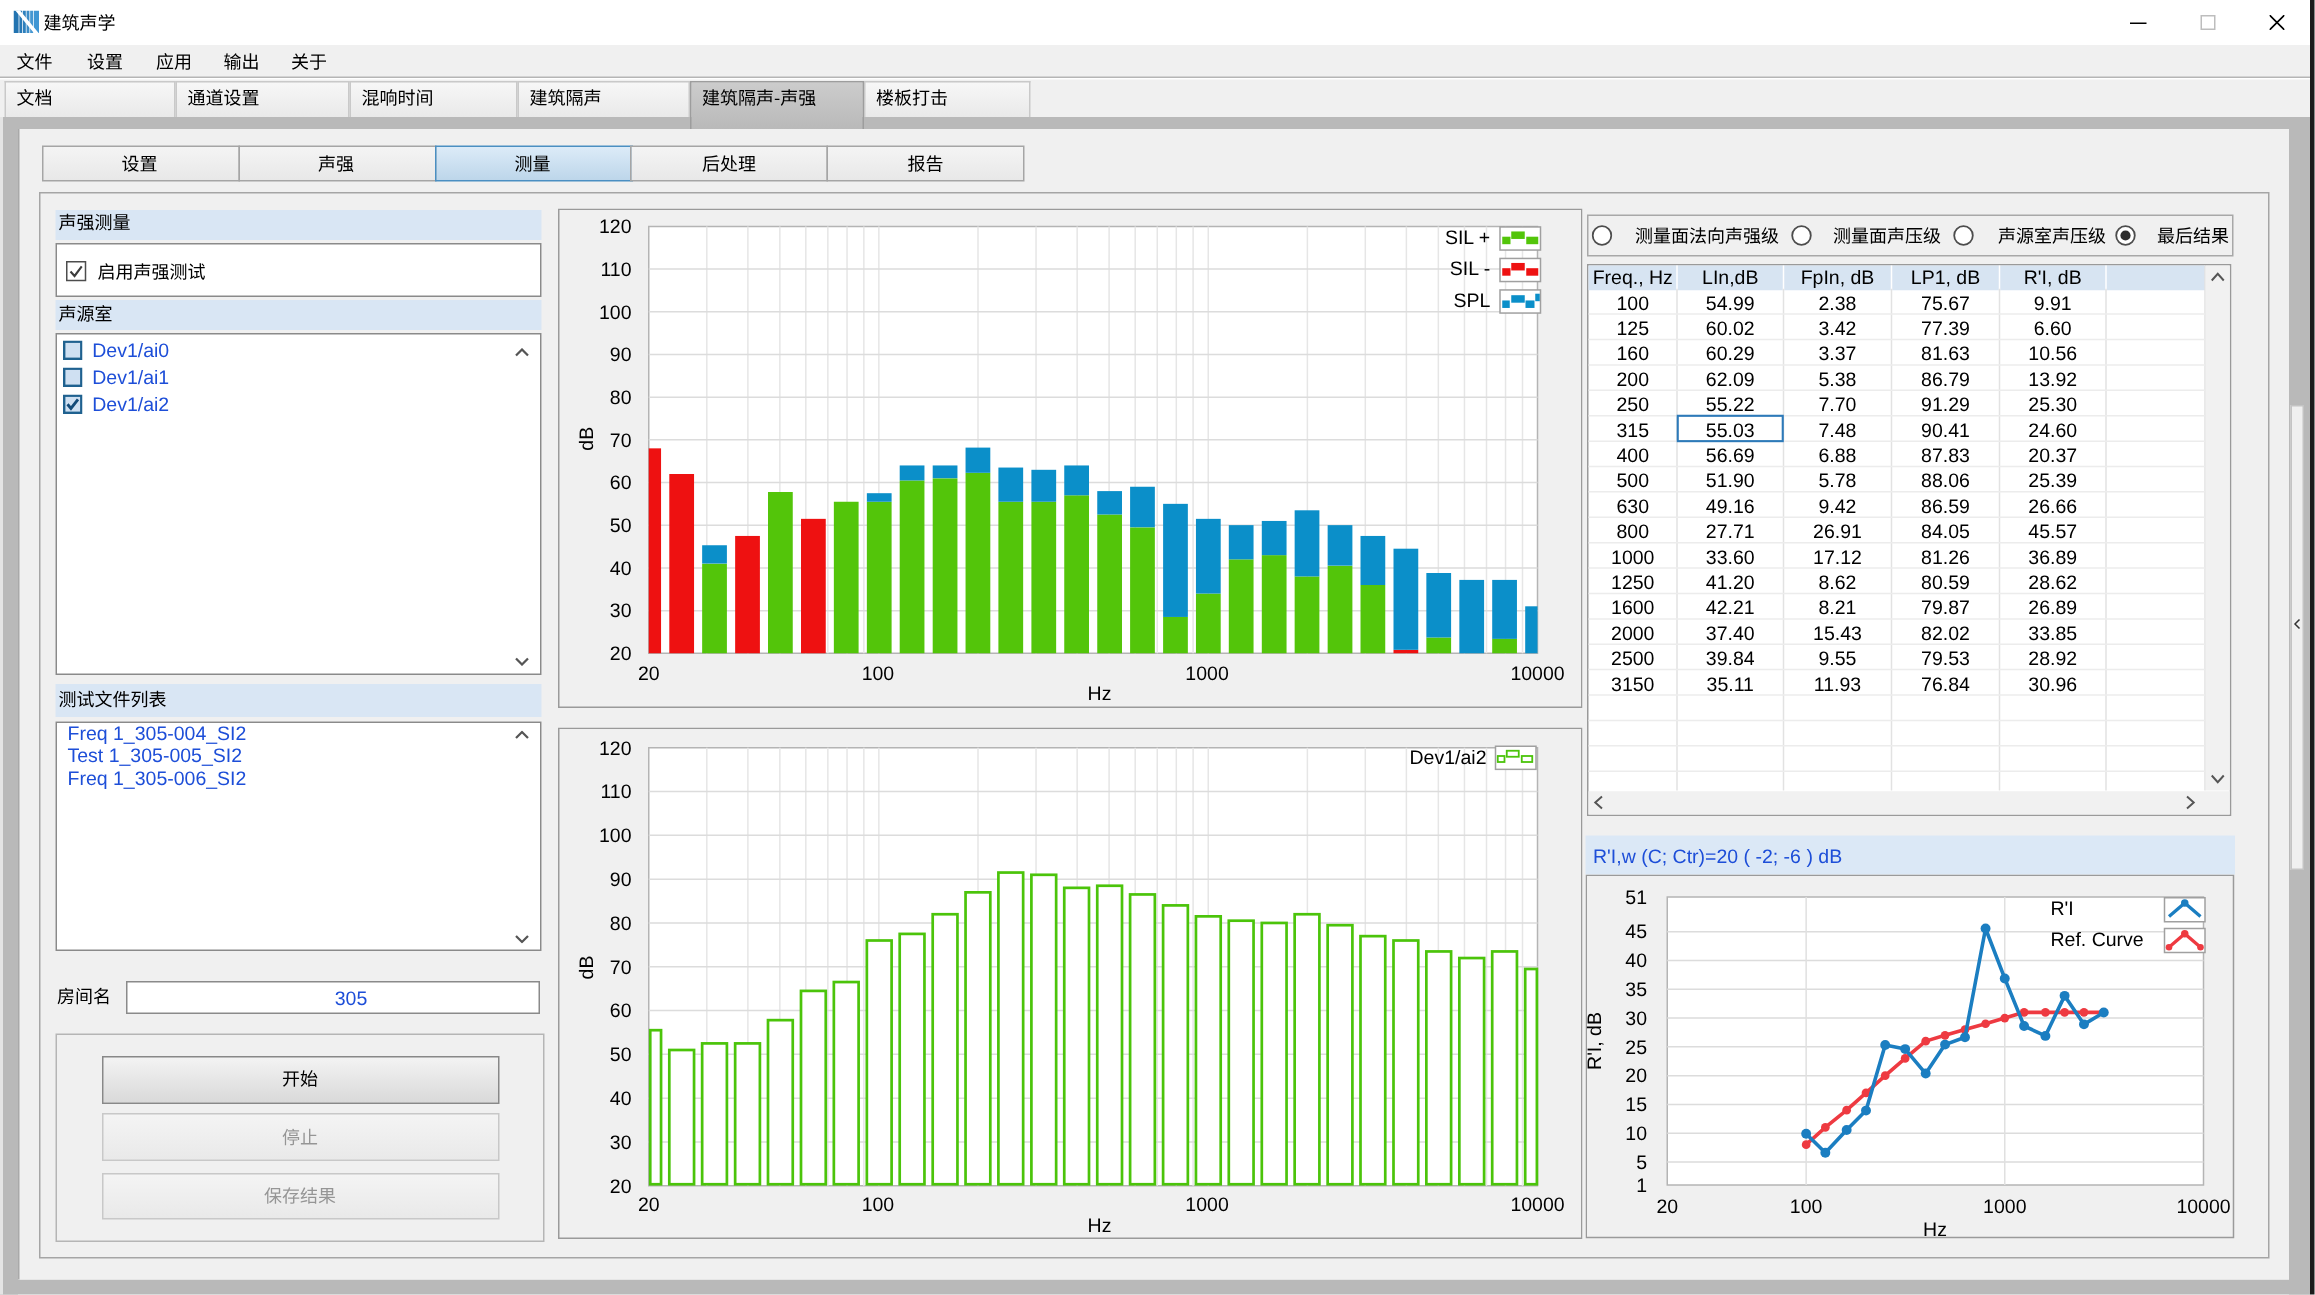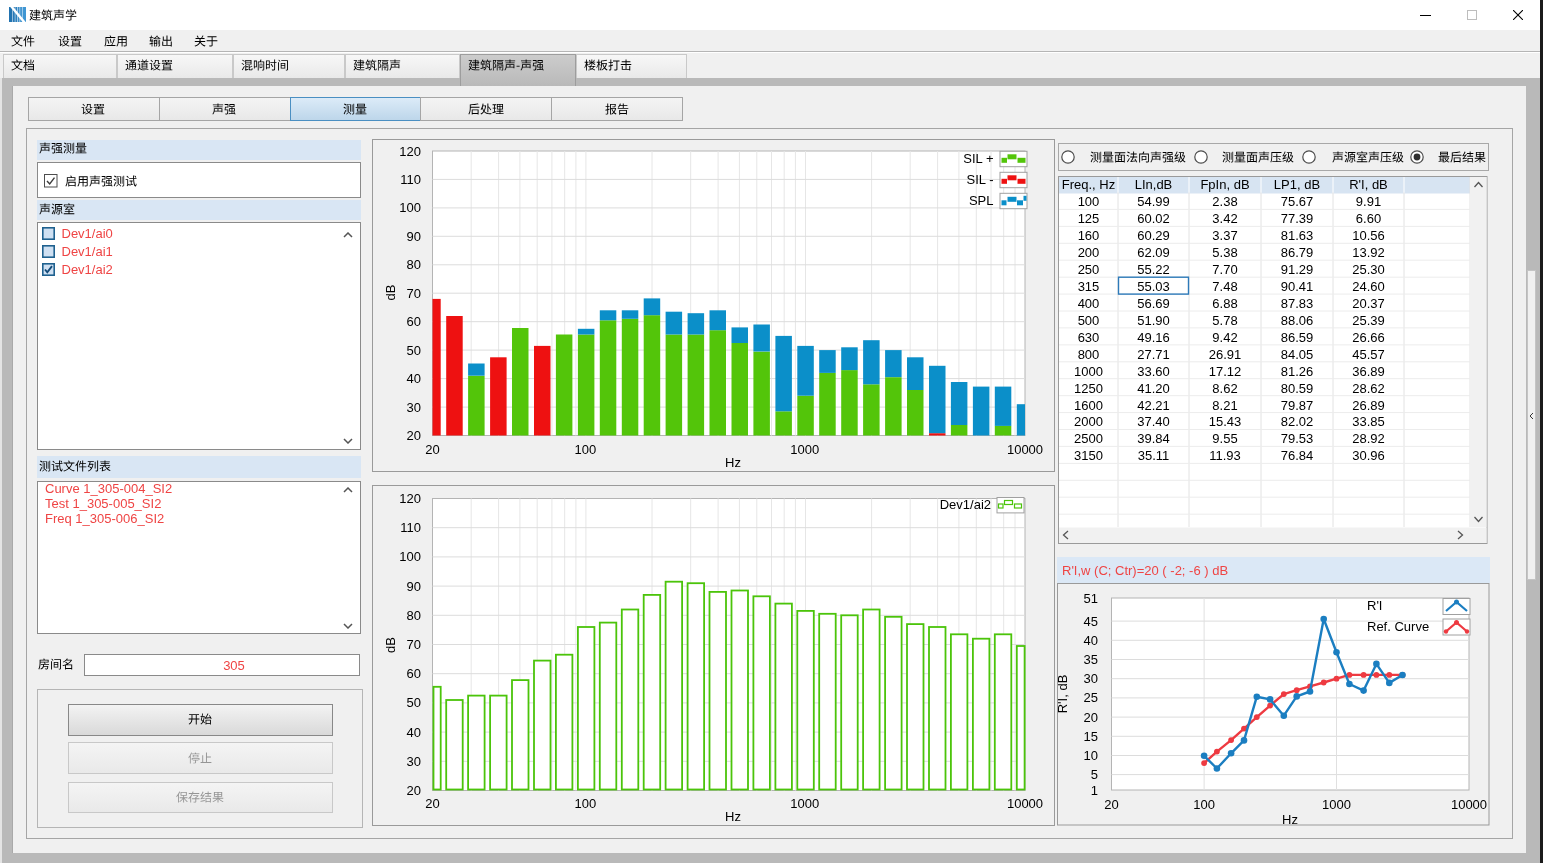--- a/index.html
+++ b/index.html
@@ -1,12 +1,12 @@
 <!DOCTYPE html>
-<html><head><meta charset="utf-8"><style>html,body{margin:0;padding:0;width:1543px;height:863px;overflow:hidden;font-family:"Liberation Sans",sans-serif;background:#fff;}div{box-sizing:border-box;}svg{display:block}.t{font-size:13px;color:#ef4444;white-space:nowrap;}</style></head><body>
+<html><head><meta charset="utf-8"><style>html,body{margin:0;padding:0;width:1543px;height:863px;overflow:hidden;font-family:"Liberation Sans",sans-serif;background:#fff;}div{box-sizing:border-box;}svg{display:block}.t{font-size:13px;color:#1d4ed8;white-space:nowrap;}</style></head><body>
 <div style="position:absolute;left:9px;top:7px;width:17px;height:15px;">
     <svg width="17" height="15" viewBox="0 0 17 15">
       <rect x="0" y="0" width="3.4" height="15" fill="#2273b0"></rect>
       <rect x="3.9" y="0" width="1.9" height="15" fill="#2879b6"></rect>
       <rect x="6.3" y="0" width="1.9" height="15" fill="#2e80bd"></rect>
       <rect x="8.7" y="0" width="1.9" height="15" fill="#3a8cc7"></rect>
       <rect x="11.1" y="0" width="1.9" height="15" fill="#4697d1"></rect>
       <rect x="13.5" y="0" width="3.5" height="15" fill="#3f96d3"></rect>
       <line x1="2" y1="-1" x2="16" y2="16" stroke="#fff" stroke-width="2.4"></line>
     </svg>
@@ -274,21 +274,21 @@
         <path transform="translate(0,0)" d="M486 92C537 42 596 -28 624 -73L673 -39C644 4 584 72 533 121ZM312 782V154H371V724H588V157H649V782ZM867 827V7C867 -8 861 -13 847 -13C833 -14 786 -14 733 -13C742 -31 752 -60 755 -76C825 -77 868 -75 894 -64C919 -53 929 -34 929 7V827ZM730 750V151H790V750ZM446 653V299C446 178 426 53 259 -32C270 -41 289 -66 296 -78C476 13 504 164 504 298V653ZM81 776C137 745 209 697 243 665L289 726C253 756 180 800 126 829ZM38 506C93 475 166 430 202 400L247 460C209 489 135 532 81 560ZM58 -27 126 -67C168 25 218 148 254 253L194 292C154 180 98 50 58 -27Z"></path>
         <path transform="translate(1000,0)" d="M120 775C171 731 235 667 265 626L317 678C287 718 222 778 170 821ZM777 796C819 752 865 691 885 651L940 688C918 727 871 785 829 828ZM50 526V454H189V94C189 51 159 22 141 11C154 -4 172 -36 179 -54C194 -36 221 -18 392 97C385 112 376 141 371 161L260 89V526ZM671 835 677 632H346V560H680C698 183 745 -74 869 -77C907 -77 947 -35 967 134C953 140 921 160 907 175C901 77 889 21 871 21C809 24 770 251 754 560H959V632H751C749 697 747 765 747 835ZM360 61 381 -10C465 15 574 47 679 78L669 145L552 112V344H646V414H378V344H483V93Z"></path>
         <path transform="translate(2000,0)" d="M423 823C453 774 485 707 497 666L580 693C566 734 531 799 501 847ZM50 664V590H206C265 438 344 307 447 200C337 108 202 40 36 -7C51 -25 75 -60 83 -78C250 -24 389 48 502 146C615 46 751 -28 915 -73C928 -52 950 -20 967 -4C807 36 671 107 560 201C661 304 738 432 796 590H954V664ZM504 253C410 348 336 462 284 590H711C661 455 592 344 504 253Z"></path>
         <path transform="translate(3000,0)" d="M317 341V268H604V-80H679V268H953V341H679V562H909V635H679V828H604V635H470C483 680 494 728 504 775L432 790C409 659 367 530 309 447C327 438 359 420 373 409C400 451 425 504 446 562H604V341ZM268 836C214 685 126 535 32 437C45 420 67 381 75 363C107 397 137 437 167 480V-78H239V597C277 667 311 741 339 815Z"></path>
         <path transform="translate(4000,0)" d="M642 724V164H716V724ZM848 835V17C848 1 842 -4 826 -4C810 -5 758 -5 703 -3C713 -24 725 -56 728 -76C805 -76 853 -74 882 -63C912 -51 924 -29 924 18V835ZM181 302C232 267 294 218 333 181C265 85 178 17 79 -22C95 -37 115 -66 124 -85C336 10 491 205 541 552L495 566L482 563H257C273 611 287 662 299 714H571V786H61V714H224C189 561 133 419 53 326C70 315 99 290 111 276C158 335 198 409 232 494H459C440 400 411 317 373 247C334 281 273 326 224 357Z"></path>
         <path transform="translate(5000,0)" d="M252 -79C275 -64 312 -51 591 38C587 54 581 83 579 104L335 31V251C395 292 449 337 492 385C570 175 710 23 917 -46C928 -26 950 3 967 19C868 48 783 97 714 162C777 201 850 253 908 302L846 346C802 303 732 249 672 207C628 259 592 319 566 385H934V450H536V539H858V601H536V686H902V751H536V840H460V751H105V686H460V601H156V539H460V450H65V385H397C302 300 160 223 36 183C52 168 74 140 86 122C142 142 201 170 258 203V55C258 15 236 -2 219 -11C231 -27 247 -61 252 -79Z"></path>
       </g>
     </svg>
   </div>
 <div style="position:absolute;left:37px;top:481px;width:324px;height:153px;background:#fff;border:1px solid #8a8a8a"></div>
-<div class="t" style="position:absolute;left:45px;top:481px">Curve 1_305-004_SI2</div>
+<div class="t" style="position:absolute;left:45px;top:481px">Freq 1_305-004_SI2</div>
 <div class="t" style="position:absolute;left:45px;top:496px">Test 1_305-005_SI2</div>
 <div class="t" style="position:absolute;left:45px;top:511px">Freq 1_305-006_SI2</div>
 <div style="position:absolute;left:343px;top:487px">
     <svg width="10" height="6" viewBox="0 0 10 6">
       <path d="M1 5 L5 1 L9 5" stroke="#555" stroke-width="1.5" fill="none"></path>
     </svg>
   </div>
 <div style="position:absolute;left:343px;top:623px">
     <svg width="10" height="6" viewBox="0 0 10 6">
       <path d="M1 1 L5 5 L9 1" stroke="#555" stroke-width="1.5" fill="none"></path>

